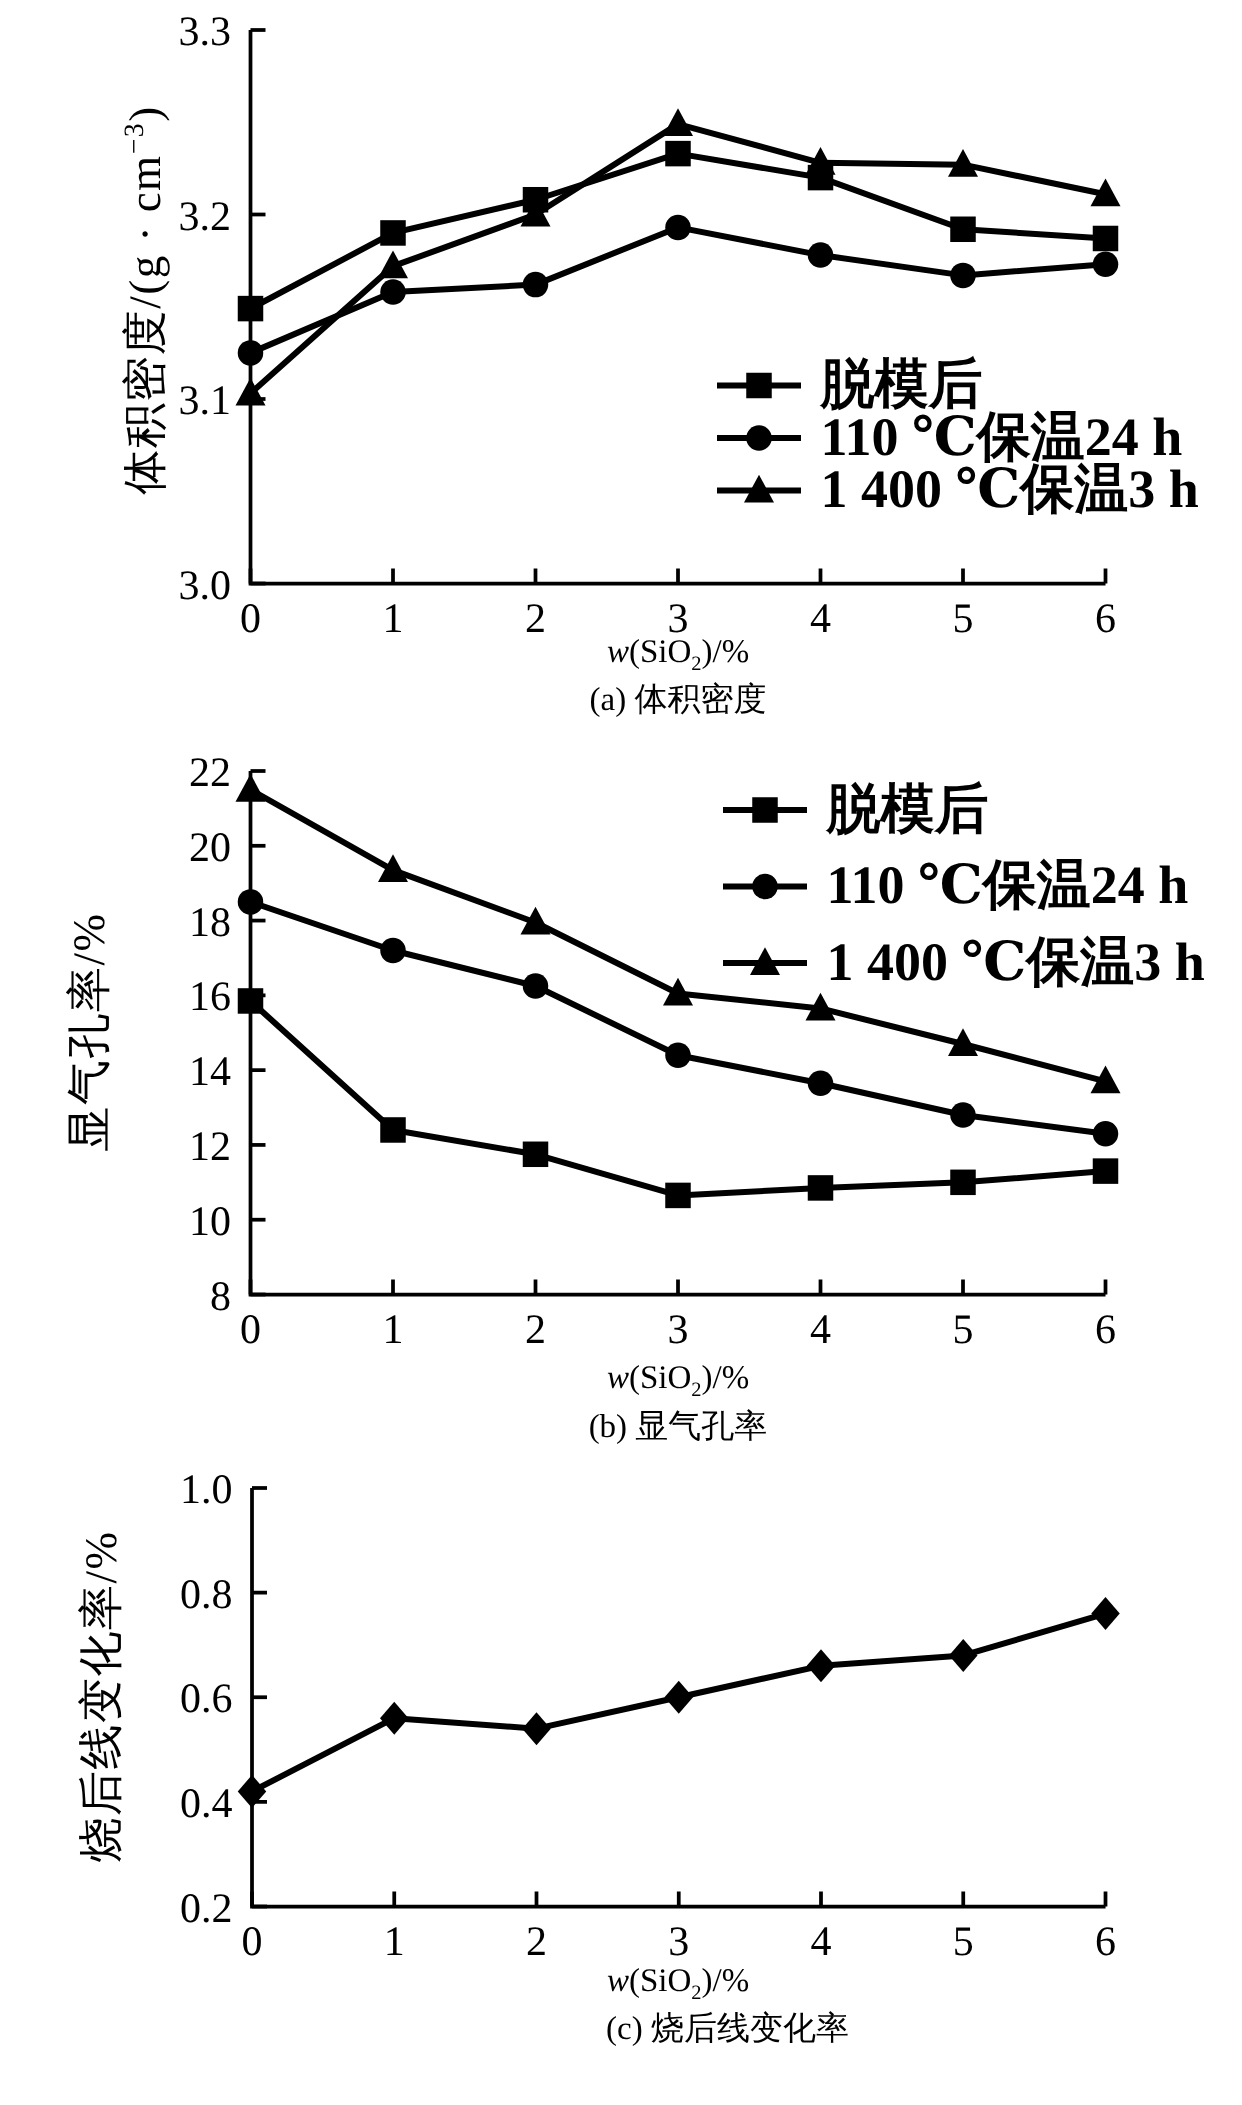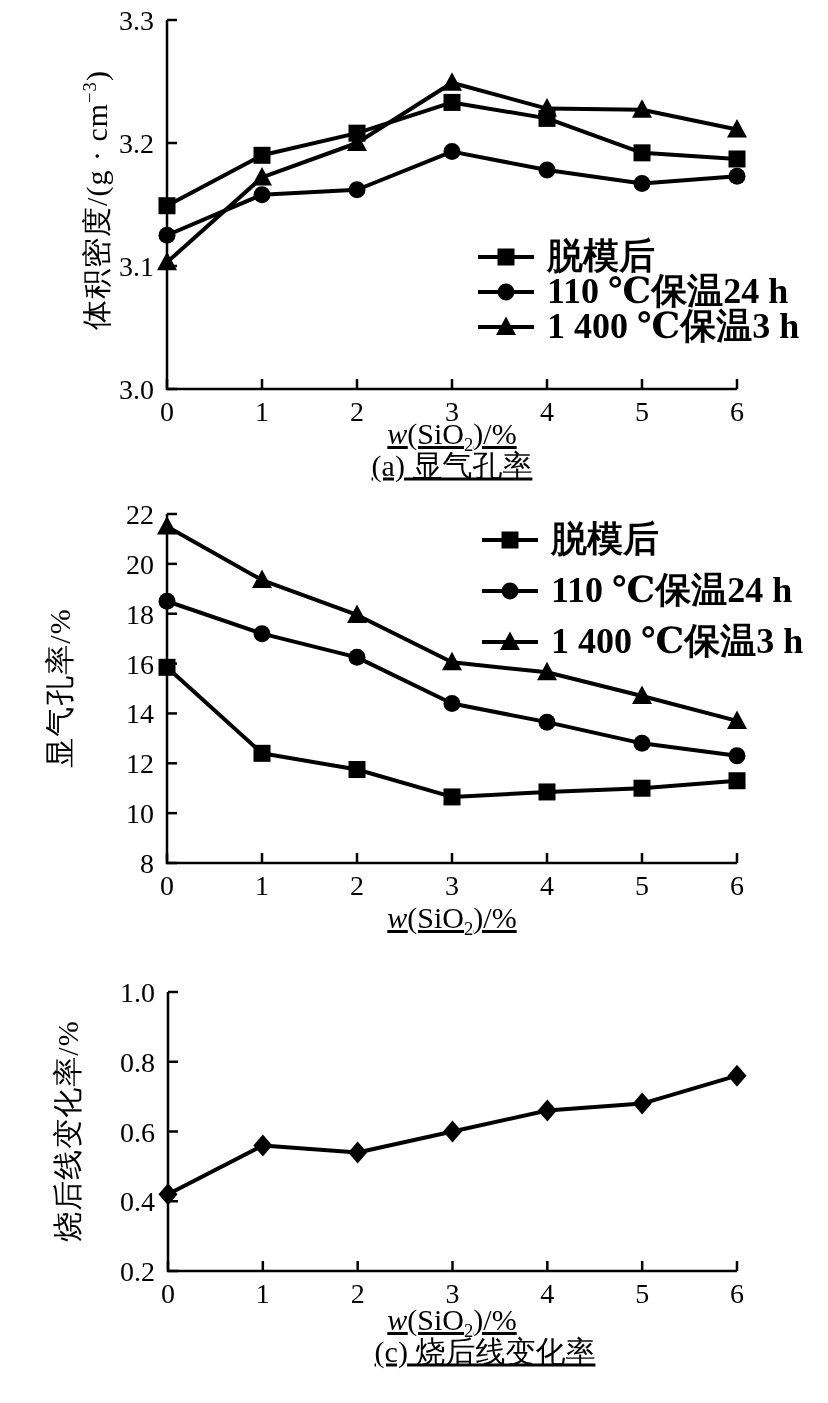--- a/index.html
+++ b/index.html
@@ -8,21 +8,21 @@
     font-family:"Liberation Serif","DejaVu Serif",serif;color:#000;
   }
   #plots{position:absolute;left:0;top:0;}
   #plots text{font-family:"Liberation Serif","DejaVu Serif",serif;fill:#000;}
   .ylabel{
     position:absolute;transform:translate(-50%,-50%) rotate(-90deg);
     white-space:nowrap;font-size:30px;letter-spacing:1px;
   }
   .xlabel,.caption{
     position:absolute;transform:translate(-50%,-50%);
-    white-space:nowrap;font-size:30px;text-decoration:underline;
+    white-space:nowrap;font-size:22px;
   }
   .xlabel i{font-style:italic;}
   .xlabel sub{font-size:0.62em;line-height:0;}
   .ylabel sup{font-size:0.62em;line-height:0;}
   .legend{position:absolute;display:flex;flex-direction:column;}
   .lrow{display:flex;align-items:center;}
   .legend-a .lrow{height:35px;}
   .legend-b .lrow{height:51px;}
   .lkey{flex:0 0 auto;}
   .ltext{margin-left:13px;font-size:36px;white-space:nowrap;font-weight:bold;}
@@ -191,21 +191,21 @@
       <svg class="lkey" width="56" height="24">
           <line x1="0" y1="12" x2="56" y2="12" stroke="#000000" stroke-width="4"></line>
           <polygon points="28,1.5 38,20 18,20" fill="#000000"></polygon>
         </svg>
       <span class="ltext">1 400 ℃保温3 h</span>
     </div>
   </div>
 
   <div class="xlabel" style="left:452px;top:434px;"><i>w</i><span>(SiO</span><sub>2</sub><span>)/%</span></div>
 
-  <div class="caption" style="left:452px;top:466px;">(a) 显气孔率</div>
+  <div class="caption" style="left:452px;top:466px;">(a) 体积密度</div>
 
   <div class="ylabel" style="left:60px;top:688px;"><span>显气孔率/%</span><sup></sup><span></span></div>
 
   <div class="legend legend-b" style="left:482px;top:514px;">
     <div class="lrow">
       <svg class="lkey" width="56" height="24">
           <line x1="0" y1="12" x2="56" y2="12" stroke="#000000" stroke-width="4"></line>
           <rect x="19.5" y="3.5" width="17" height="17" fill="#000000"></rect>
         </svg>
       <span class="ltext">脱模后</span>
@@ -221,20 +221,21 @@
       <svg class="lkey" width="56" height="24">
           <line x1="0" y1="12" x2="56" y2="12" stroke="#000000" stroke-width="4"></line>
           <polygon points="28,1.5 38,20 18,20" fill="#000000"></polygon>
         </svg>
       <span class="ltext">1 400 ℃保温3 h</span>
     </div>
   </div>
 
   <div class="xlabel" style="left:452px;top:918px;"><i>w</i><span>(SiO</span><sub>2</sub><span>)/%</span></div>
 
+  <div class="caption" style="left:452px;top:951px;">(b) 显气孔率</div>
 
   <div class="ylabel" style="left:68px;top:1131px;"><span>烧后线变化率/%</span><sup></sup><span></span></div>
 
   <div class="xlabel" style="left:452px;top:1320px;"><i>w</i><span>(SiO</span><sub>2</sub><span>)/%</span></div>
 
   <div class="caption" style="left:452px;top:1352px;margin-left:33px;">(c) 烧后线变化率</div>
 
 </div>
 
 </body></html>

